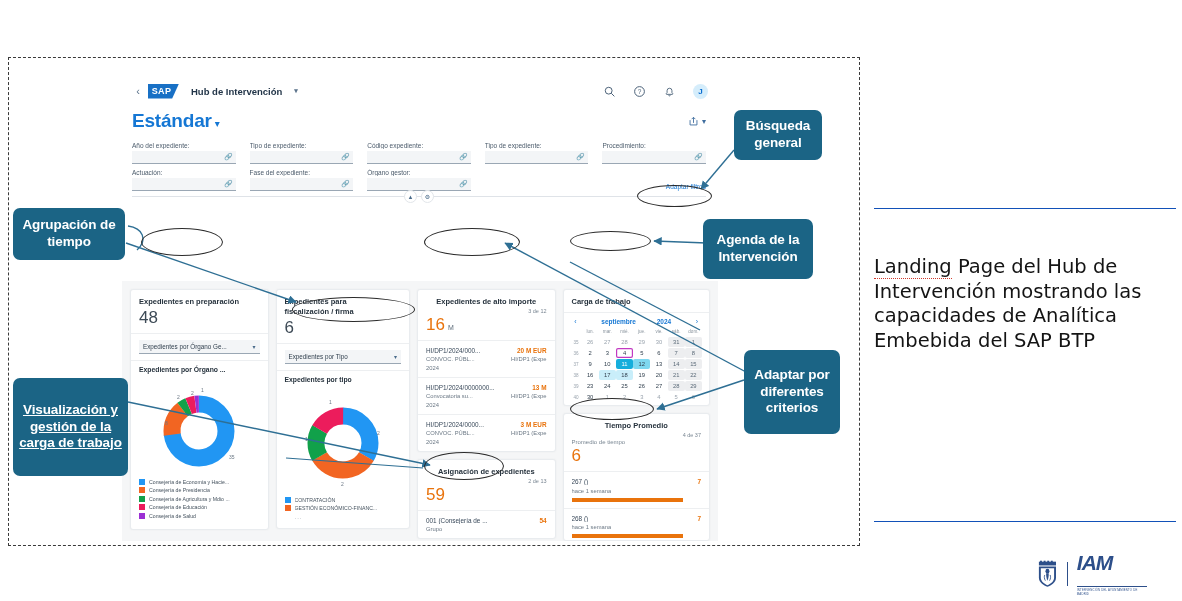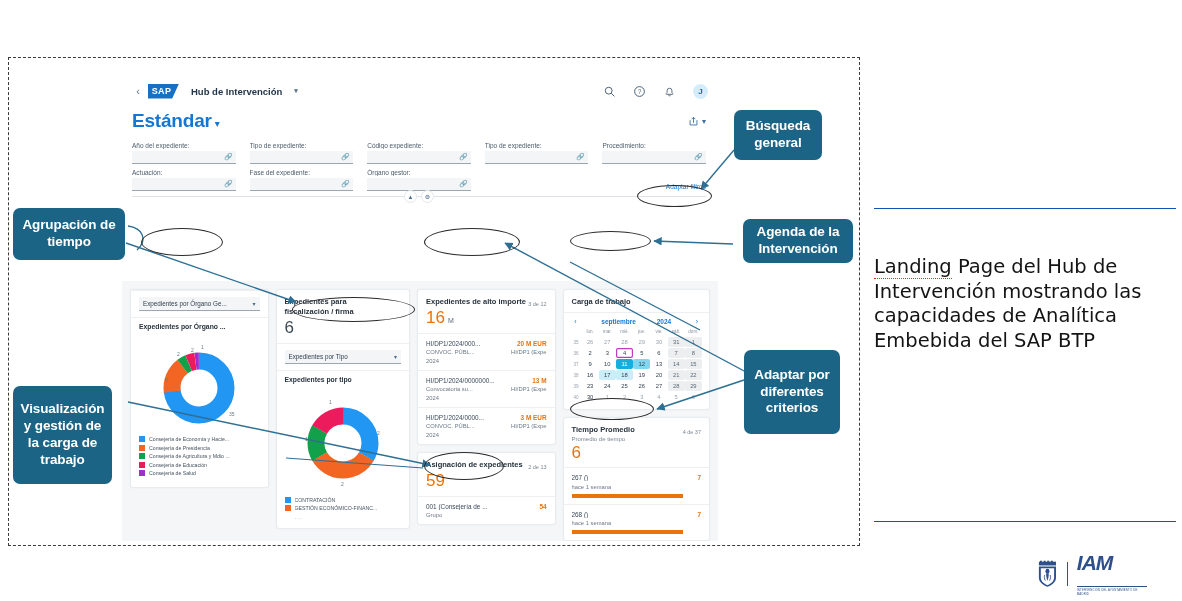--- a/index.html
+++ b/index.html
@@ -101,21 +101,21 @@
   .col-2 { width:135px; }
   .col-3 { width:139px; }
   .col-4 { width:148px; }
 
   .card {
     background:#fff; border:1px solid #e9ecef; border-radius:3px;
     box-shadow:0 0 2px rgba(0,0,0,.05);
     overflow:hidden;
   }
   .card-head { padding:7px 8px 5px 8px; }
-  .card-head-row { display:flex; align-items:flex-end; }
+  .card-head-row { display:flex; align-items:center;flex-direction:column; }
   .card-title {
     font-size:7.5px; font-weight:bold; color:#26323d; line-height:1.35;
     max-width:105px;
   }
   .card-counter { margin-left:auto; font-size:5.5px; color:#7a8793; white-space:nowrap; padding-top:1px; }
   .card-kpi { font-size:17px; color:#3d4a56; font-weight:300; margin-top:2px; line-height:1.1;}
   .card-kpi.orange { color:#E9730C; font-weight:400; }
   .card-kpi .unit { font-size:7px; color:#5b6a78; margin-left:3px; font-weight:400;}
   .card-subtle { font-size:6px; color:#7a8793; margin-top:1px;}
 
@@ -171,23 +171,23 @@
   .cal-d.today { box-shadow:inset 0 0 0 1.2px #C239C2; }
 
   
   .callout {
     position:absolute; background:#1B6485; color:#ffffff; border-radius:7px;
     display:flex; align-items:center; justify-content:center; text-align:center;
     font-size:13.5px; font-weight:bold; line-height:1.25; padding:4px 6px;
     letter-spacing:-0.1px;
   }
   #co-agrupacion { left:13px; top:208px; width:112px; height:52px; }
-  #co-visualizacion { left:13px; top:386px; width:99px; height:98px; }
+  #co-visualizacion { left:13px; top:378px; width:115px; height:98px;text-decoration:underline; }
   #co-busqueda { left:734px; top:110px; width:88px; height:50px; }
-  #co-agenda  { left:743px; top:219px; width:110px; height:44px; }
+  #co-agenda  { left:703px; top:219px; width:110px; height:60px; }
   #co-rankings{ left:744px; top:350px; width:96px; height:84px; }
 
   
   .ellipse {
     position:absolute; border:1.4px solid #2b2b2b; border-radius:50%;
     background:transparent;
   }
   #el-prep { left:141px; top:228px; width:82px; height:28px; }
   #el-sel  { left:292px; top:297px; width:123px; height:25px; }
   #el-alto { left:424px; top:228px; width:96px; height:28px; }
@@ -328,20 +328,24 @@
         <div class="fb-btn">▲</div>
         <div class="fb-btn">⚙</div>
       </div>
     </div>
   </div>
 
   <div class="cards-area">
 
     <div class="col col-1">
       <div class="card">
+        <div class="card-head">
+          <div class="card-title">Expedientes en preparación</div>
+          <div class="card-kpi">48</div>
+        </div>
         <div class="card-sep"></div>
         <div class="select-row">
           <div class="sel">
             <span>Expedientes por Órgano Ge...</span>
             <span class="c">▾</span>
           </div>
         </div>
         <div class="card-sep"></div>
         <div class="chart-block">
           <div class="chart-label">Expedientes por Órgano ...</div>

